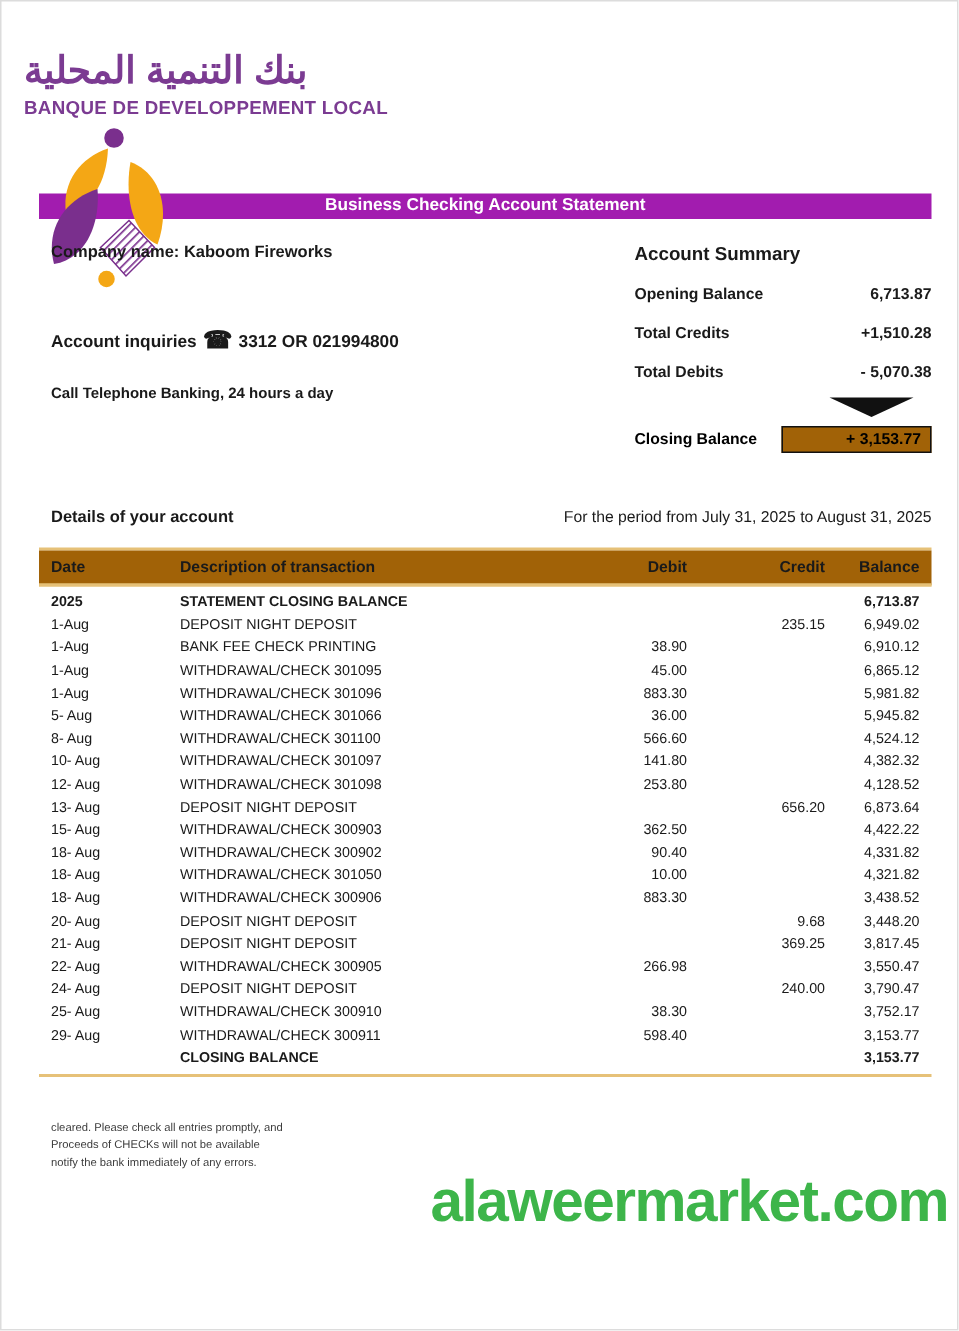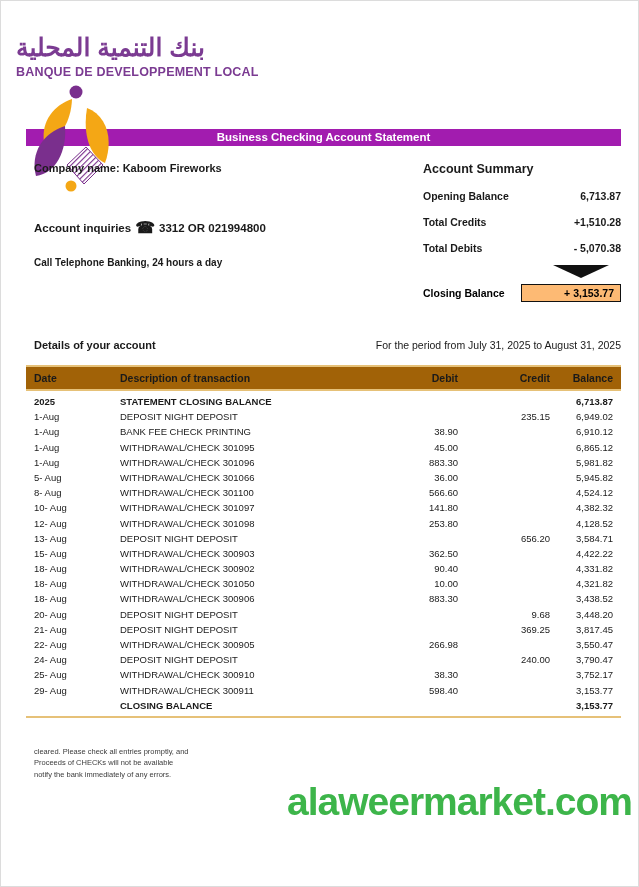--- a/index.html
+++ b/index.html
@@ -32,21 +32,21 @@
   .phone-glyph { font-size:16px; line-height:1; }
   .telebank { margin-top:21px; font-size:10px; font-weight:bold; color:#1a1a1a; }
 
   .summary { width:198px; }
   .summary-title { font-size:12.5px; font-weight:bold; color:#1a1a1a; }
   .sum-row { display:flex; justify-content:space-between; margin-top:14px; font-size:10.5px; font-weight:bold; color:#1a1a1a; }
   .tri-wrap { display:flex; justify-content:flex-end; padding-right:12px; margin-top:11px; }
   .tri { width:0; height:0; border-left:28px solid transparent; border-right:28px solid transparent; border-top:13px solid #111; }
   .closing-row { display:flex; justify-content:space-between; align-items:center; margin-top:6px; }
   .closing-label { font-size:10.5px; font-weight:bold; }
-  .closing-box { width:100px; border:1.5px solid #111; padding:2px 6px 2px 2px; font-size:10.5px; font-weight:bold; text-align:right; background:#fdba74; }
+  .closing-box { width:100px; border:1.5px solid #111; padding:2px 6px 2px 2px; font-size:10.5px; font-weight:bold; text-align:right; background:#a16207; }
 
   
   .details-row { display:flex; justify-content:space-between; align-items:baseline; margin:37px 17px 0 33px; }
   .details-title { font-size:11px; font-weight:bold; color:#1a1a1a; }
   .details-period { font-size:10.5px; color:#1a1a1a; }
 
   
   .tbl-wrap { margin:14px 17px 0 25px; border-top:2.5px solid #e6c178; border-bottom:2.5px solid #e6c178; }
   table { width:100%; border-collapse:collapse; table-layout:fixed; }
   thead th {
@@ -214,21 +214,21 @@
             <td class="c-desc">WITHDRAWAL/CHECK 301098</td>
             <td class="c-debit">253.80</td>
             <td class="c-credit"></td>
             <td class="c-balance">4,128.52</td>
           </tr>
           <tr>
             <td class="c-date">13- Aug</td>
             <td class="c-desc">DEPOSIT NIGHT DEPOSIT</td>
             <td class="c-debit"></td>
             <td class="c-credit">656.20</td>
-            <td class="c-balance">3,584.71</td>
+            <td class="c-balance">6,873.64</td>
           </tr>
           <tr>
             <td class="c-date">15- Aug</td>
             <td class="c-desc">WITHDRAWAL/CHECK 300903</td>
             <td class="c-debit">362.50</td>
             <td class="c-credit"></td>
             <td class="c-balance">4,422.22</td>
           </tr>
           <tr>
             <td class="c-date">18- Aug</td>

